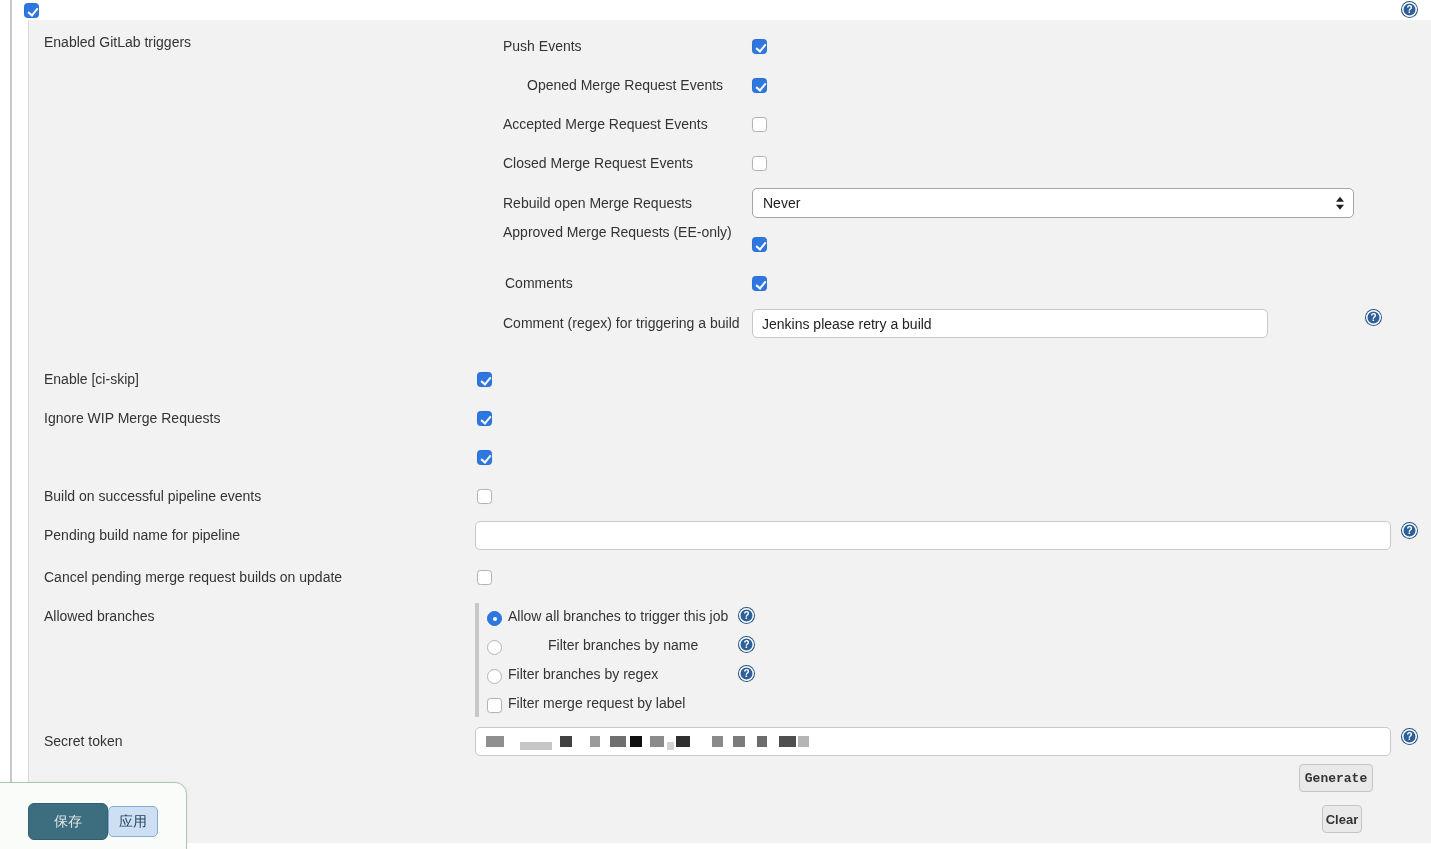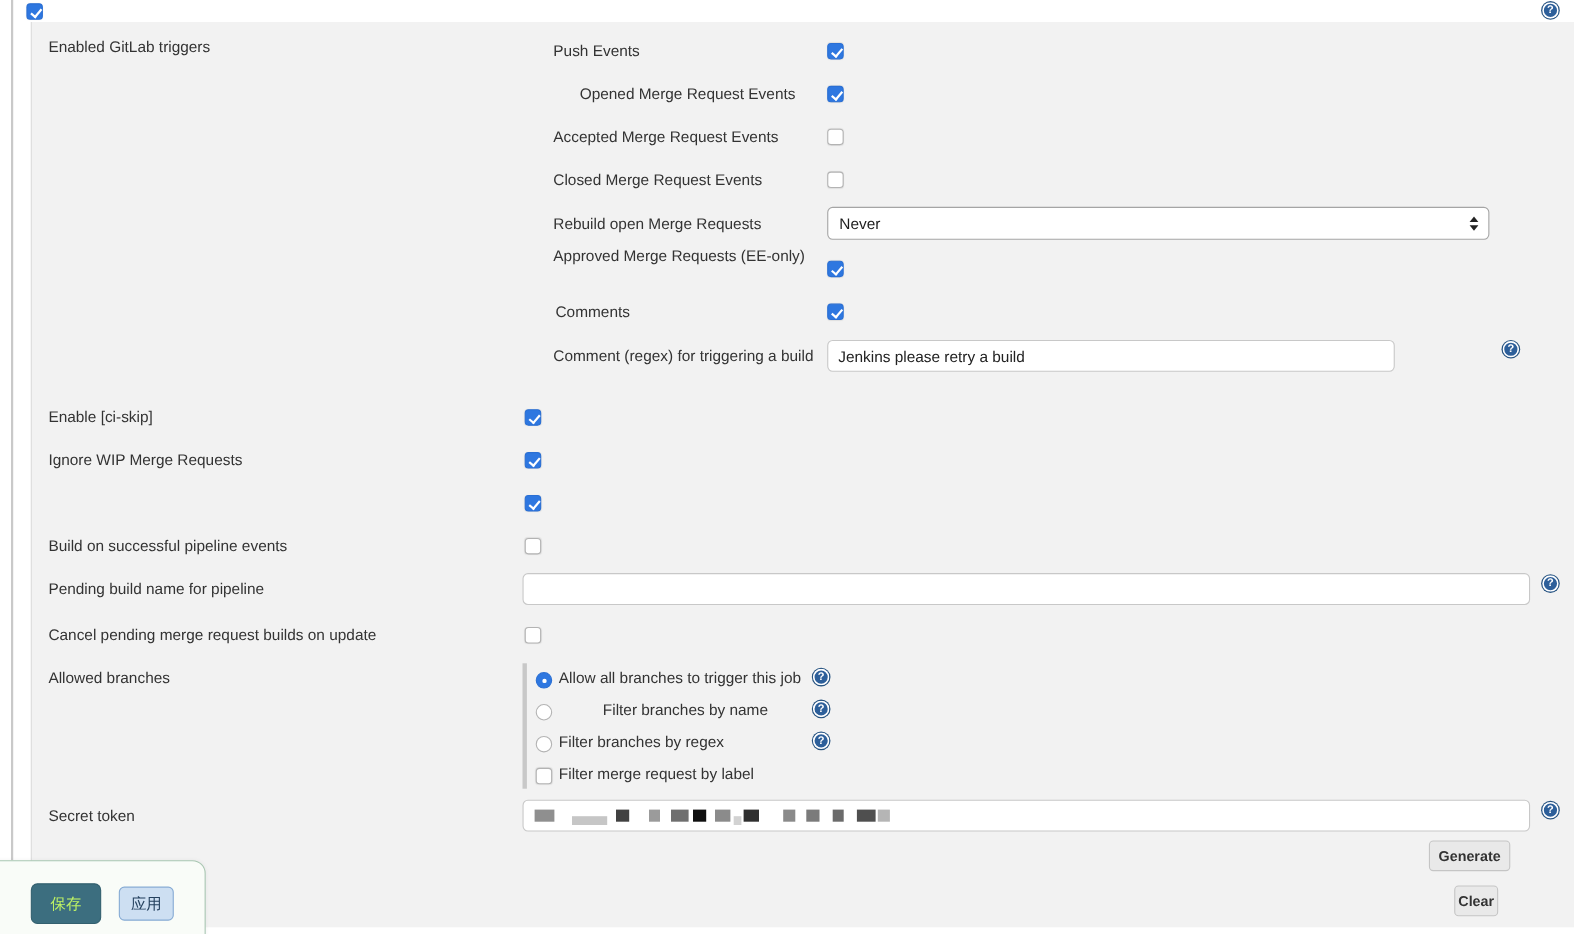--- a/index.html
+++ b/index.html
@@ -52,22 +52,22 @@
 
   
   .btn { position:absolute; display:flex; align-items:center; justify-content:center;
         background:#e9e9e9; border:1px solid #c5c5c5; border-radius:4px; font-size:13px;
         font-weight:bold; color:#333; cursor:pointer; }
 
   
   .save-panel { position:absolute; left:-14px; top:782px; width:201px; height:80px;
         background:#f9fcf8; border:1px solid #a9c7b2; border-top-right-radius:12px;
         box-shadow:0 0 4px rgba(0,0,0,.05); }
-  .btn-save { position:absolute; left:28px; top:803px; width:64px; height:37px;
-        background:#3c6e7f; border:1px solid #33606f; border-radius:6px; color:#bef264;
+  .btn-save { position:absolute; left:28px; top:803px; width:80px; height:37px;
+        background:#3c6e7f; border:1px solid #33606f; border-radius:6px; color:#e5e5e5;
         font-size:14px; display:flex; align-items:center; justify-content:center; cursor:pointer; }
   .btn-apply { position:absolute; left:108px; top:806px; width:50px; height:31px;
         background:#cddff2; border:1px solid #86abd4; border-radius:5px; color:#24415e;
         font-size:14px; display:flex; align-items:center; justify-content:center; cursor:pointer; }
 
   
   .redact { display:inline-flex; align-items:center; }
   .redact span { display:inline-block; height:11px; }
   .header-row { position:absolute; left:44px; top:0; height:20px; display:flex; align-items:center; }
   .token-redact { position:absolute; left:475px; top:727px; width:916px; height:29px;
@@ -168,20 +168,20 @@
       <span style="width:14px; background:#2f2f2f; margin-left:2px;"></span>
       <span style="width:11px; background:#8a8a8a; margin-left:22px;"></span>
       <span style="width:12px; background:#7b7b7b; margin-left:10px;"></span>
       <span style="width:10px; background:#6b6b6b; margin-left:12px;"></span>
       <span style="width:17px; background:#4f4f4f; margin-left:12px;"></span>
       <span style="width:11px; background:#b5b5b5; margin-left:2px;"></span>
     </span>
   </div>
   <span class="help" style="left:1402px; top:729px;"></span>
 
-  <button class="btn" style="left:1299px; top:764px; width:74px; height:28px;">Generate</button>
+  <button class="btn" style="left:1299px; top:764px; width:74px; height:28px;font-family:Liberation Mono, monospace;">Generate</button>
   <button class="btn" style="left:1322px; top:805px; width:40px; height:28px;">Clear</button>
 
   <div class="save-panel"></div>
   <button class="btn-save">保存</button>
   <button class="btn-apply">应用</button>
 
 </div>
 
 </body></html>

